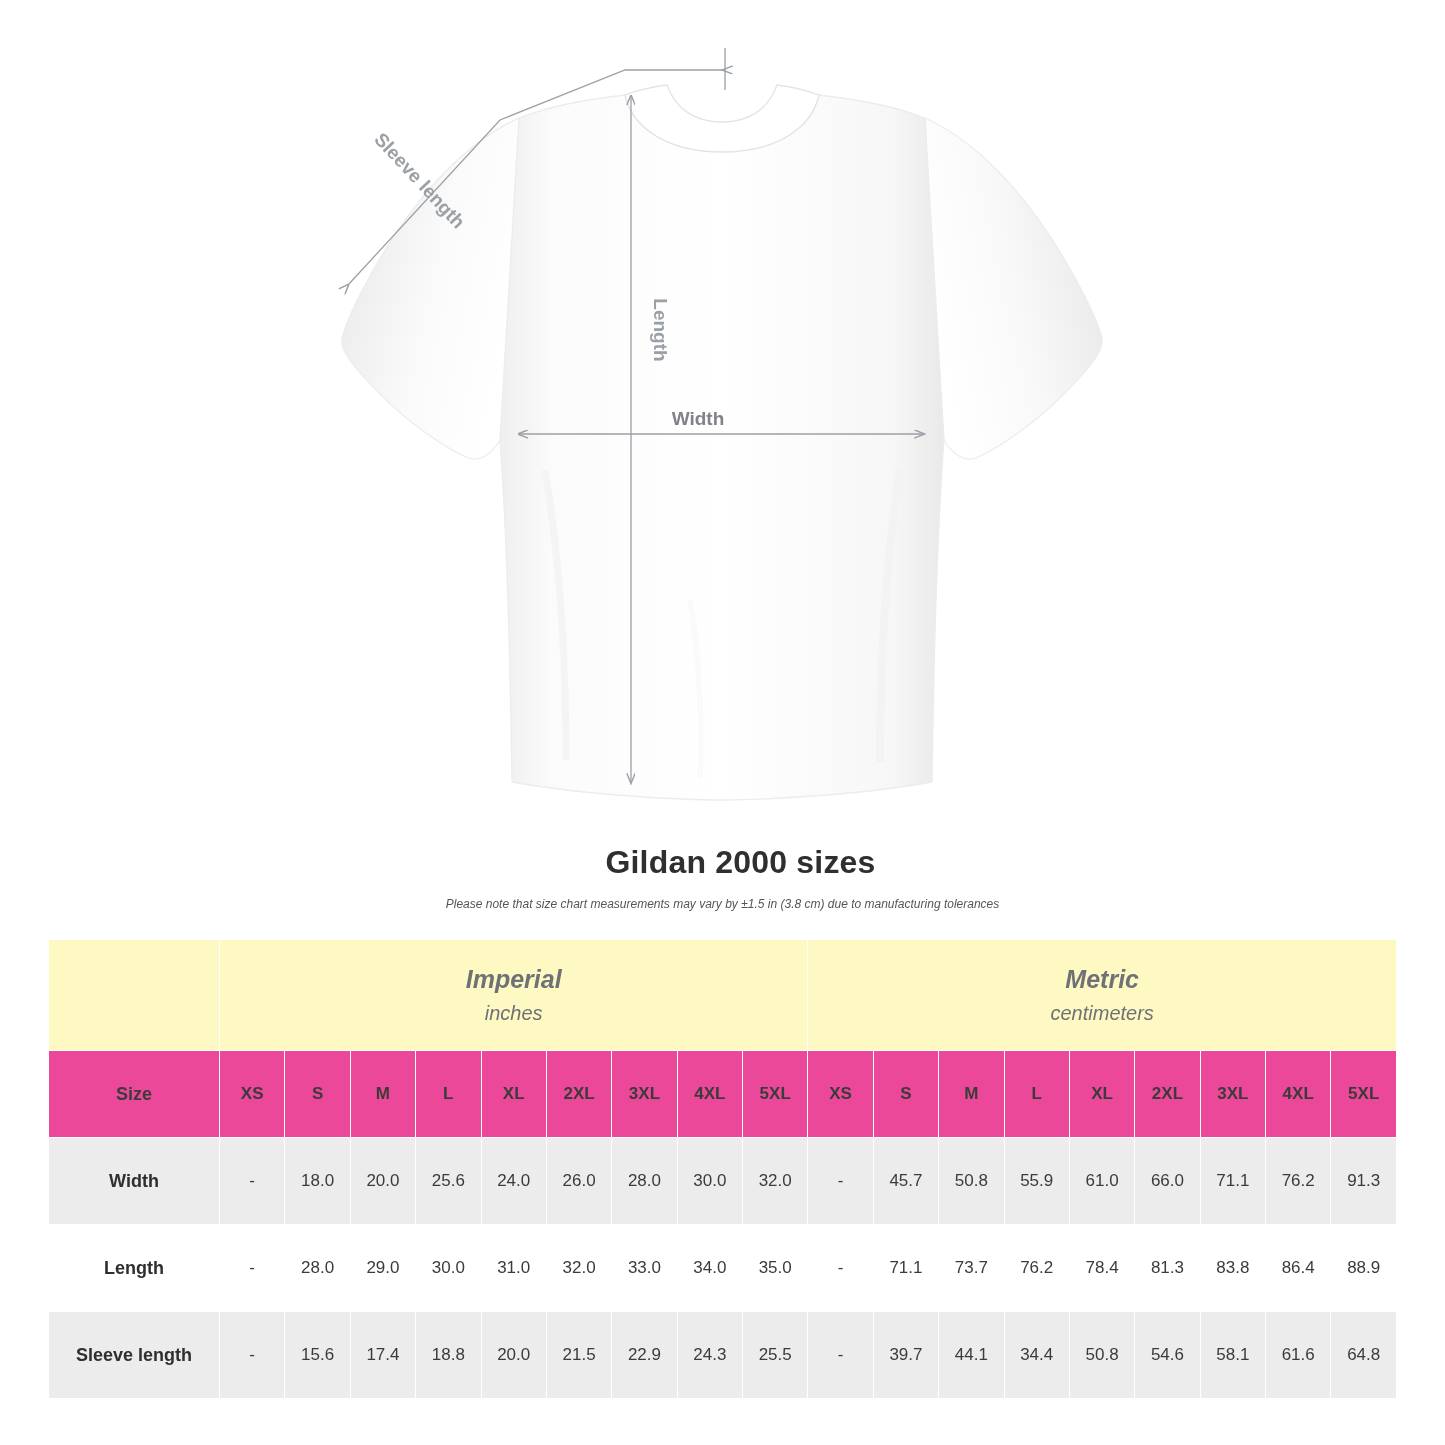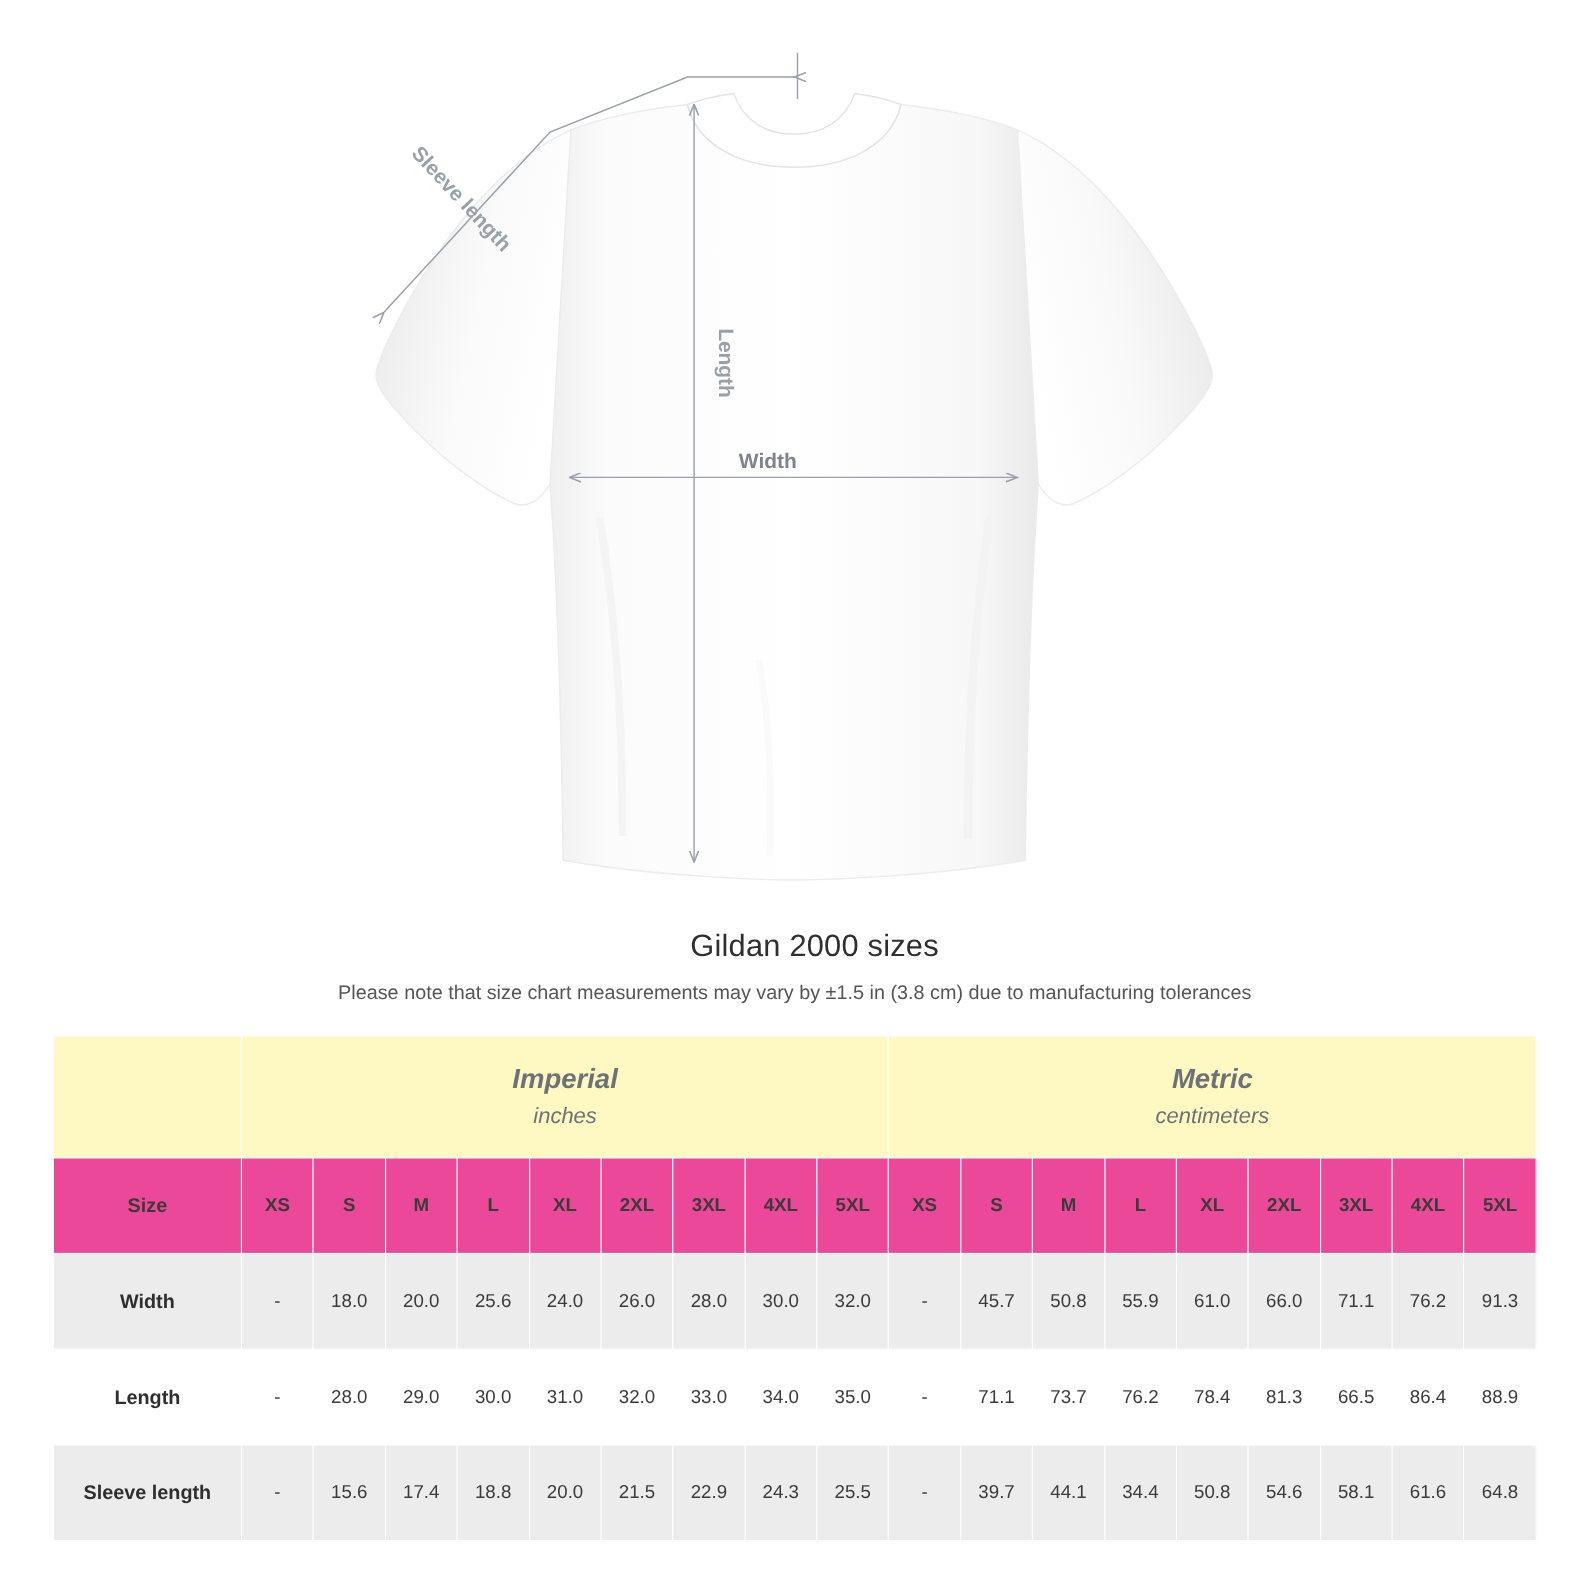--- a/index.html
+++ b/index.html
@@ -29,28 +29,29 @@
   .illustration svg {
     display: block;
   }
 
   
   .title-block {
     text-align: center;
     margin-top: 14px;
   }
   .chart-title {
-    font-size: 28px;
-    font-weight: normal;
+    font-size: 32px;
+    font-weight: bold;
     color: #2f2f2f;
     letter-spacing: 0.2px;
     padding-left: 36px;
   }
   .chart-note {
-    font-size: 18px;
+    font-size: 12px;
+    font-style: italic;
     color: #555555;
     margin-top: 16px;
   }
 
   
   .table-wrap {
     margin: 28px 48px 0 48px;
   }
   table.size-table {
     width: 100%;
@@ -263,21 +264,21 @@
           <td>32.0</td>
           <td>33.0</td>
           <td>34.0</td>
           <td>35.0</td>
           <td>-</td>
           <td>71.1</td>
           <td>73.7</td>
           <td>76.2</td>
           <td>78.4</td>
           <td>81.3</td>
-          <td>66.5</td>
+          <td>83.8</td>
           <td>86.4</td>
           <td>88.9</td>
         </tr>
 
         <tr class="data-row alt">
           <td class="rowlabel">Sleeve length</td>
           <td>-</td>
           <td>15.6</td>
           <td>17.4</td>
           <td>18.8</td>

